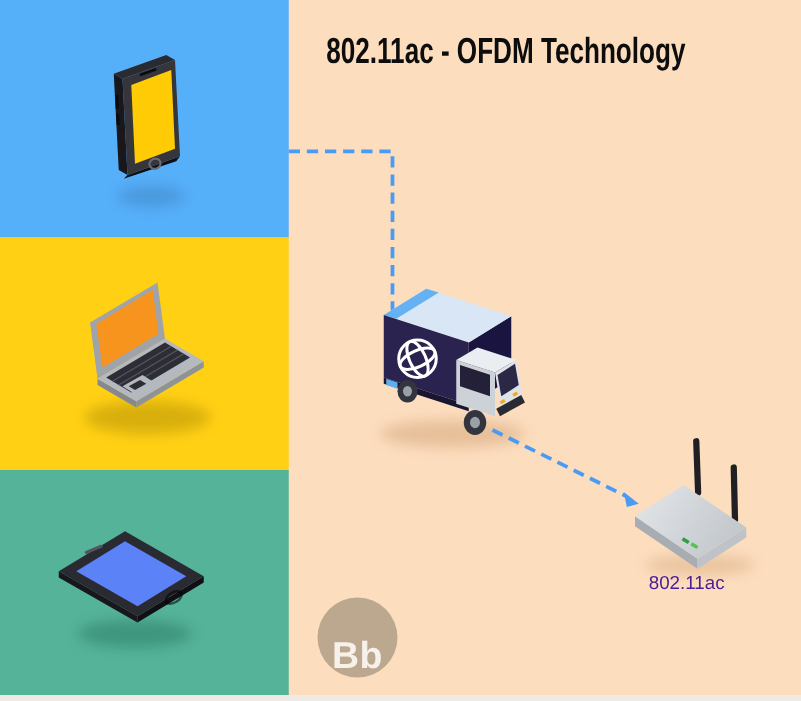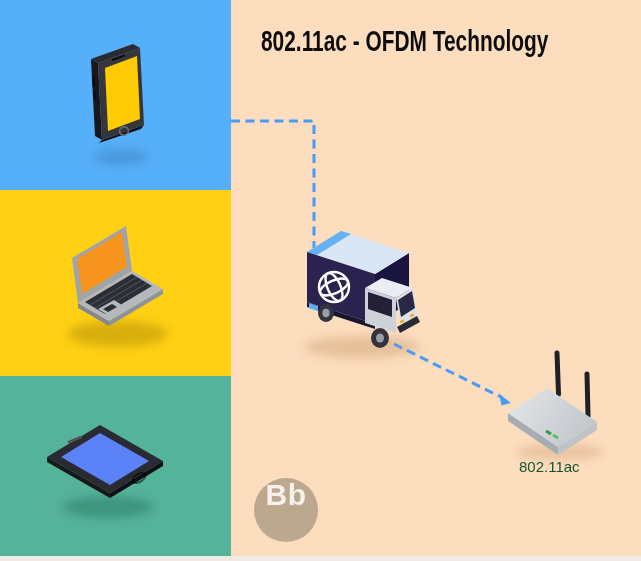--- a/index.html
+++ b/index.html
@@ -27,28 +27,28 @@
   .title {
     position:absolute; left:261px; top:26px;
     font-size:29px; font-weight:bold; line-height:1.1;
     color: var(--title-text, #0D0D0D);
     transform: scaleX(0.72); transform-origin:left top;
     white-space:nowrap;
   }
 
   .router-label {
     position:absolute; left:519px; top:458px;
-    font-size:15px; color:#14532d; white-space:nowrap;
+    font-size:15px; color:#4c1d95; white-space:nowrap;
   }
 
   .logo {
     position:absolute; left:254px; top:478px;
     width:64px; height:64px; border-radius:50%;
     background: var(--logo-circle, #BCA88F);
-    display:flex; align-items:flex-start; justify-content:center;
+    display:flex; align-items:flex-end; justify-content:center;
     font-size:30px; font-weight:bold;
     color: var(--logo-text, #F6F1EA);
     letter-spacing:0.5px;
   }
 
   svg.overlay { position:absolute; left:0; top:0; width:641px; height:561px; }
 
   .connector { stroke: var(--connector, #4A9BF5); stroke-width:3; fill:none;
                stroke-dasharray:9 5.5; }
   .connector-arrow { fill: var(--connector, #4A9BF5); }

